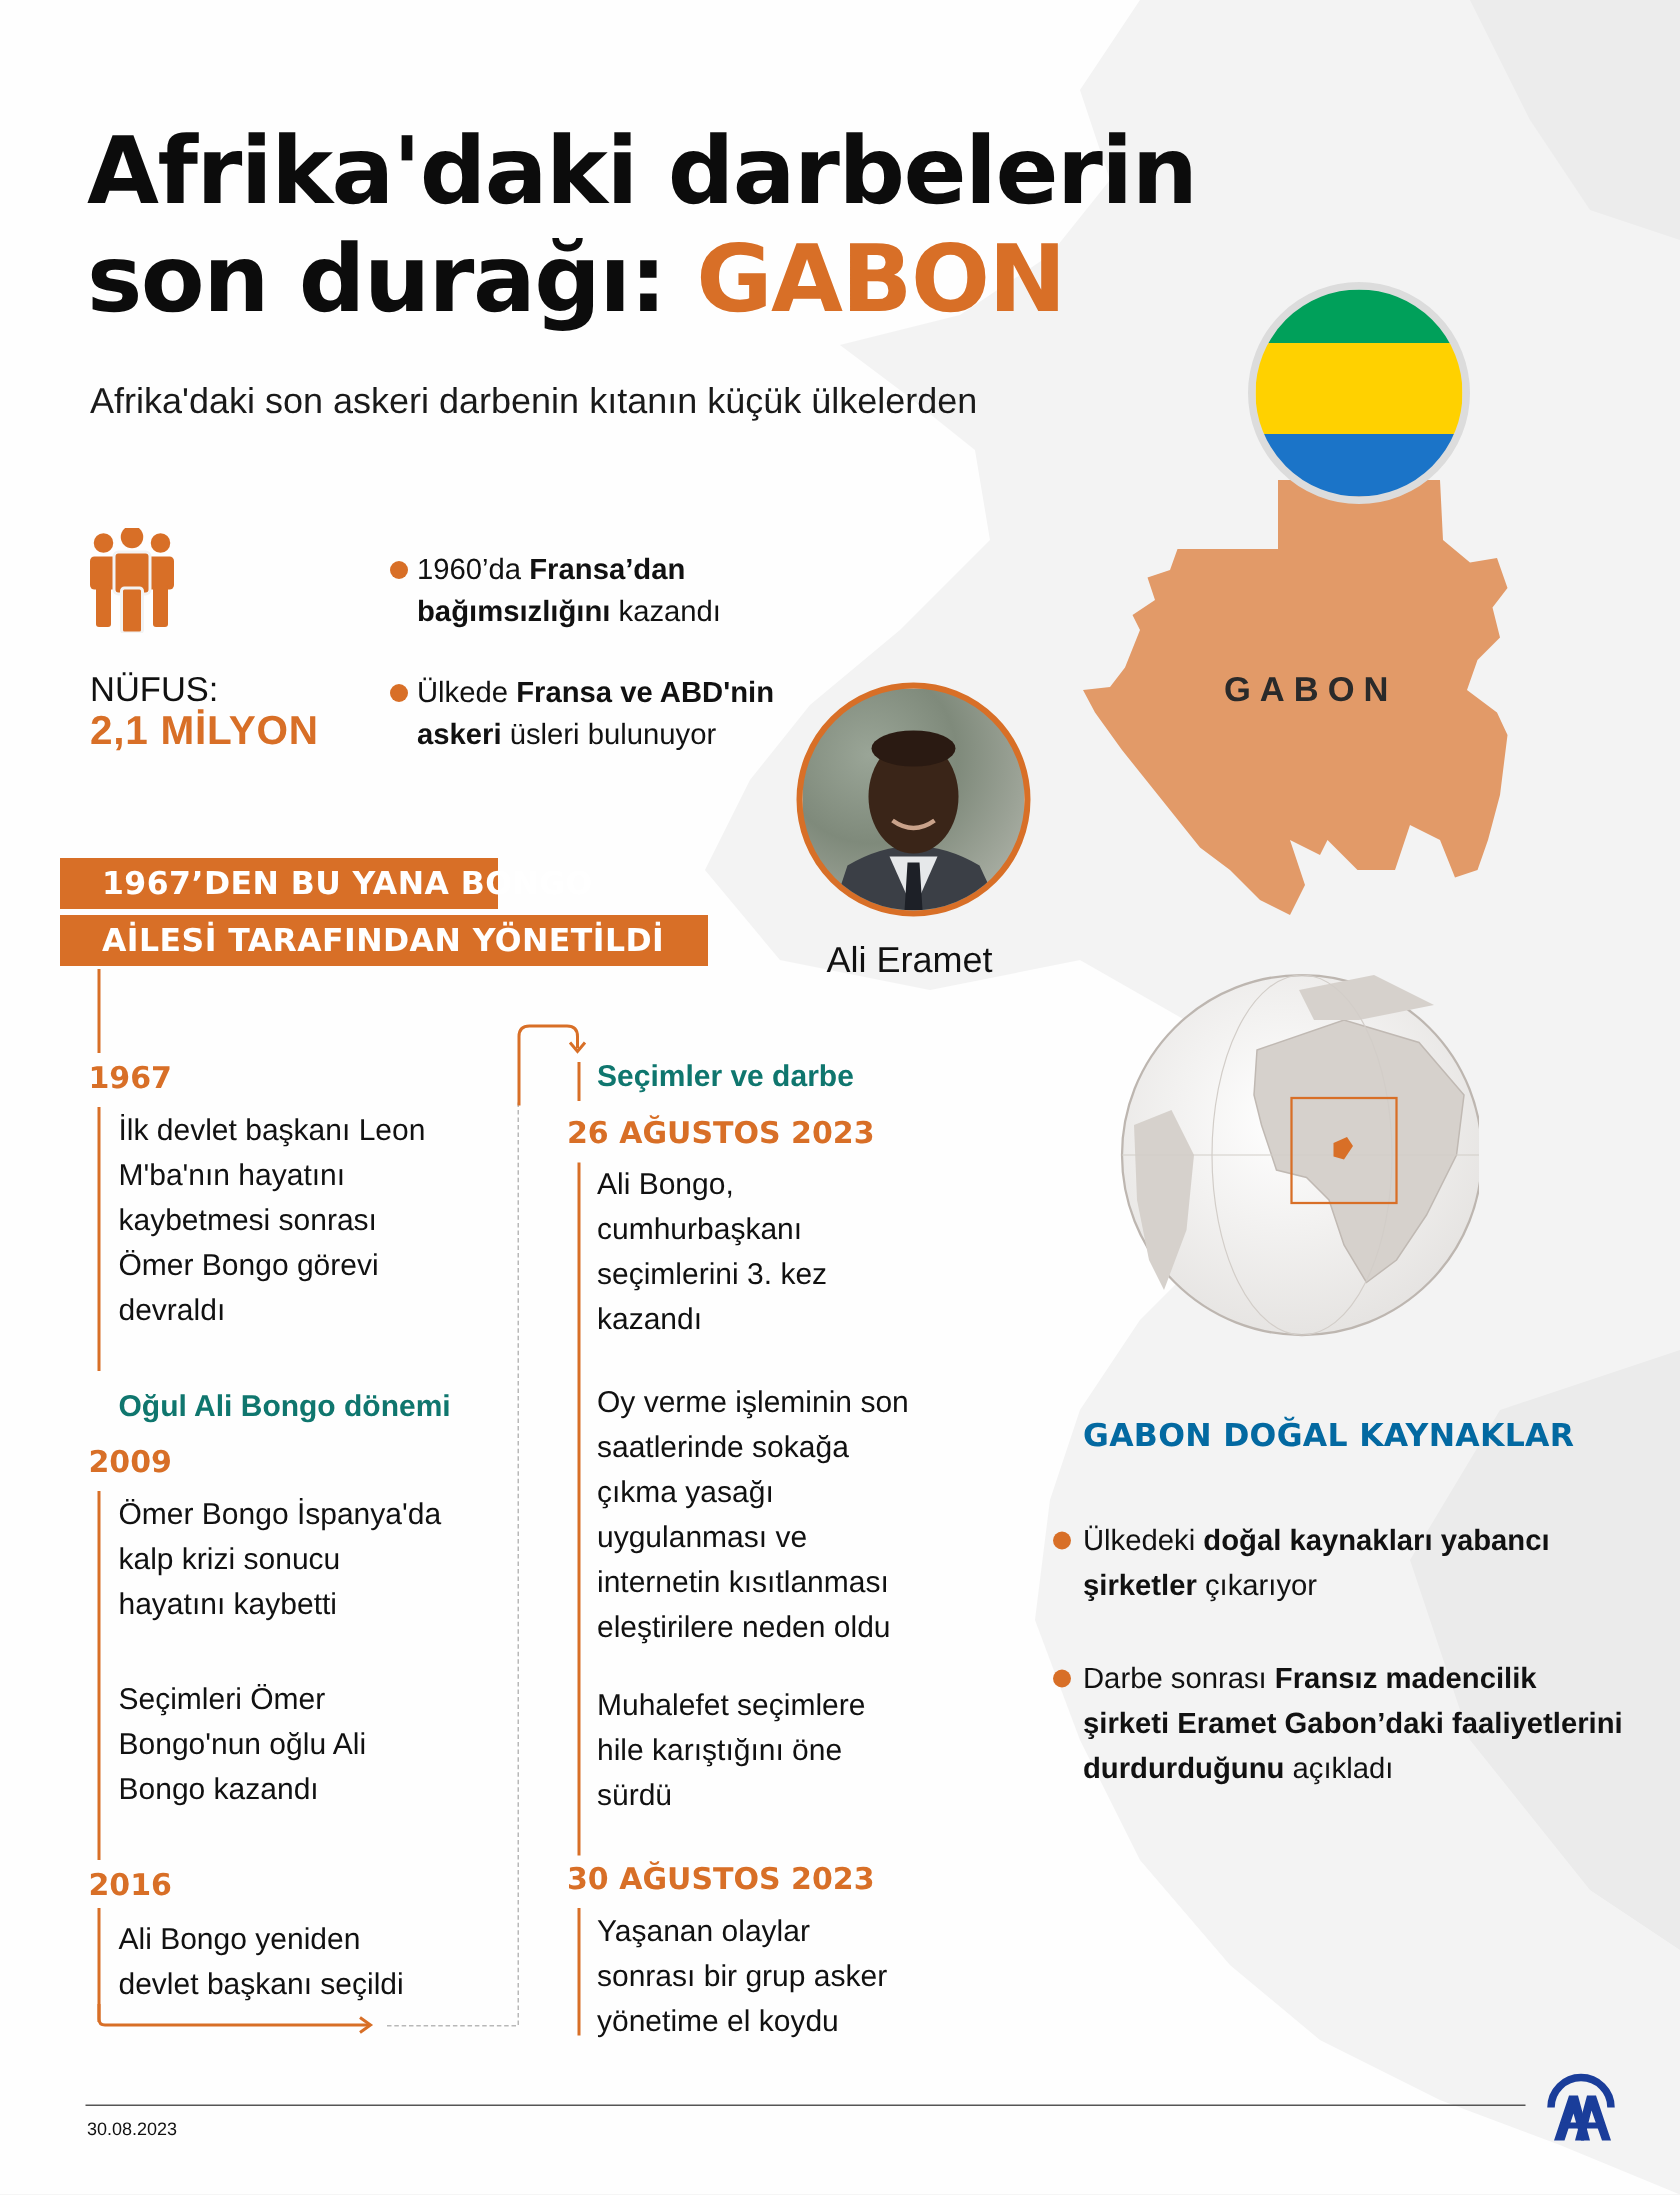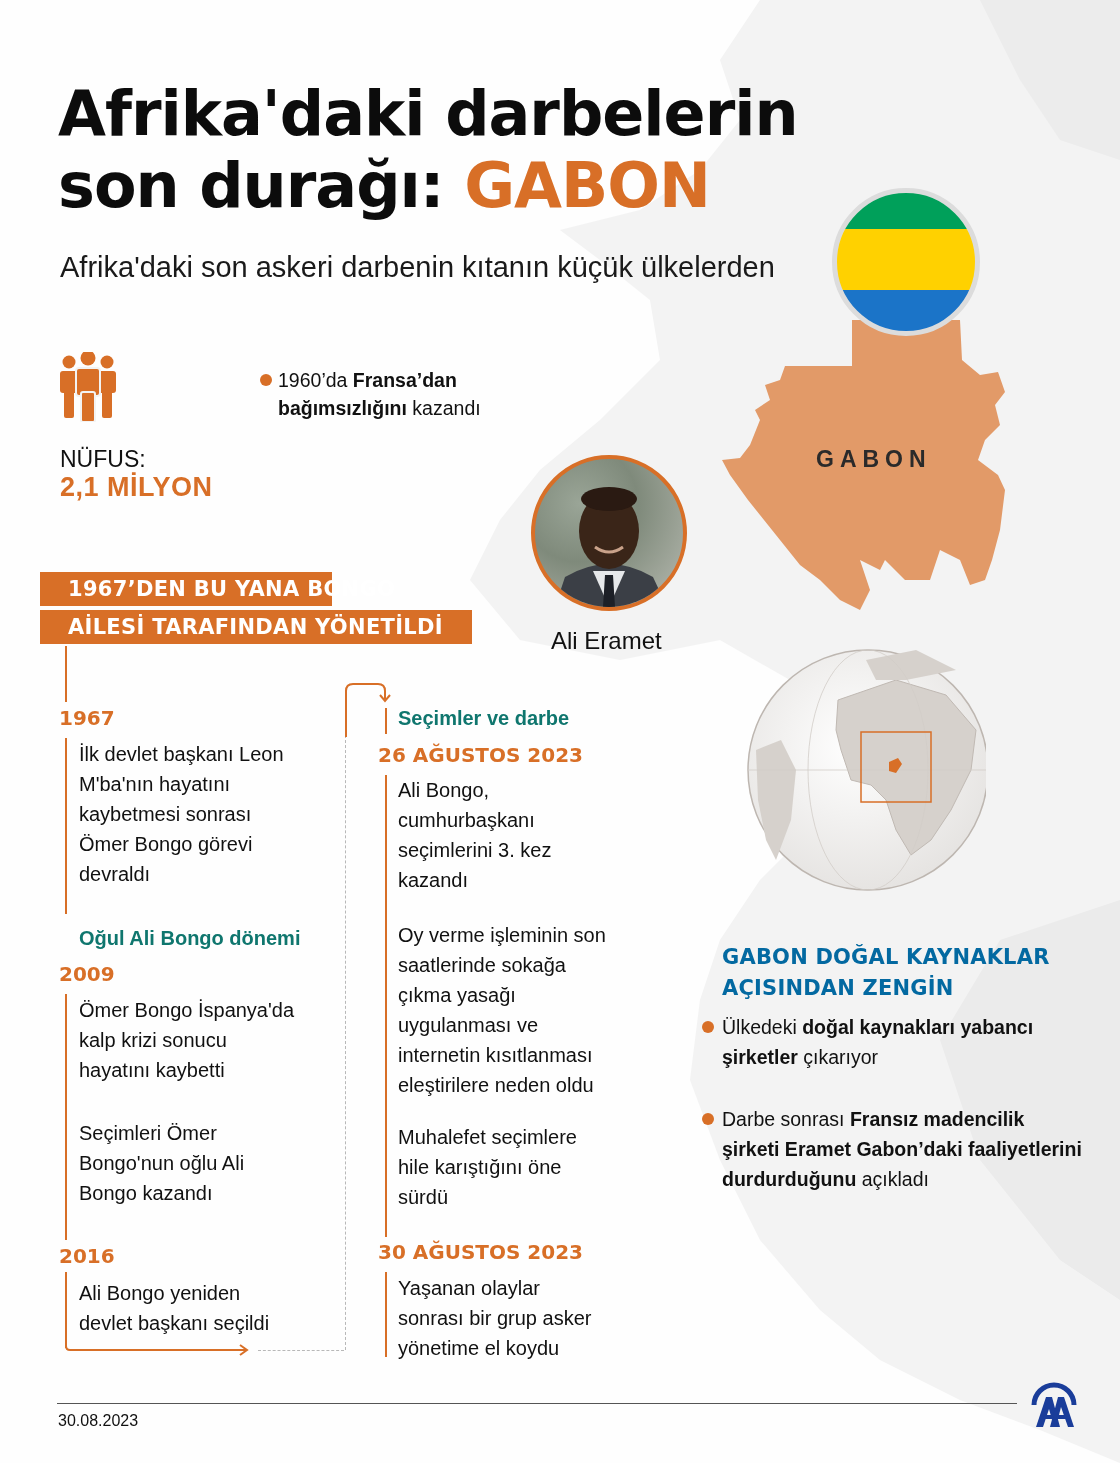--- a/index.html
+++ b/index.html
@@ -20,21 +20,21 @@
     font-family: "DejaVu Sans", sans-serif;
     font-weight: 700;
     font-size: 62px;
     line-height: 72px;
     letter-spacing: -1px;
     color: #0c0c0c;
   }
   .title .accent { color: #d86f27; }
   .subtitle {
     left: 60px; top: 252px;
-    font-size: 29px; line-height: 31px; color: #1a1a1a;
+    font-size: 24px; line-height: 31px; color: #1a1a1a;
   }
 
   
   .pop-icon { left: 57px; top: 352px; width: 62px; width: 62px; height: 70px; }
   .pop-label { left: 60px; top: 446px; font-size: 23px; color: #111; }
   .pop-value { left: 60px; top: 472px; font-size: 27px; font-weight: 700; color: #d86f27; letter-spacing: 0.5px; }
 
   .facts { left: 258px; top: 366px; width: 270px; }
   .fact { position: relative; padding-left: 20px; font-size: 19.5px; line-height: 28px; color: #111; margin-bottom: 26px; }
   .fact .dot { position: absolute; left: 2px; top: 8px; width: 12px; height: 12px; border-radius: 50%; background: #d86f27; }
@@ -74,21 +74,21 @@
   .flag {
     left: 832px; top: 188px; width: 148px; height: 148px; border-radius: 50%;
     border: 5px solid #dcdcdc; overflow: hidden; z-index: 4;
     background: linear-gradient(#00a05a 0 26%, #ffd100 26% 70%, #1b74c8 70% 100%);
   }
   .gabon-label { left: 816px; top: 446px; font-size: 23px; font-weight: 700; letter-spacing: 6px; color: #2a2a2a; z-index: 4; }
 
   .globe { left: 746px; top: 640px; width: 240px; height: 260px; z-index: 3; }
 
   .footer-line { left: 57px; top: 1403px; width: 960px; height: 1px; background: #555; }
-  .footer-date { left: 58px; top: 1412px; font-size: 16px; color: #111; }
+  .footer-date { left: 58px; top: 1412px; font-size: 12px; color: #111; }
   .logo { left: 1030px; top: 1379px; width: 48px; height: 50px; z-index: 3; }
 </style>
 </head>
 <body>
 
 <svg class="bg-land" viewBox="0 0 1120 1463">
   <path d="M0 0 H760 L720 60 L740 120 L700 170 L640 210 L560 230 L600 260 L650 300 L660 360 L600 420 L540 470 L500 520 L470 580 L520 640 L620 660 L720 640 L790 680 L800 760 L820 820 L760 880 L720 940 L700 1000 L690 1080 L720 1160 L760 1240 L820 1310 L880 1360 L960 1400 L1040 1430 L1120 1463 H0 Z" fill="#ffffff" opacity="0.85"></path>
   <path d="M1120 0 L980 0 L1020 80 L1060 140 L1120 160 Z" fill="#ececec"></path>
   <path d="M1120 900 L1000 940 L940 1040 L980 1160 L1060 1260 L1120 1300 Z" fill="#ebebeb"></path>
 </svg>
@@ -112,20 +112,24 @@
   <rect x="19" y="16" width="24" height="28" rx="3" fill="#d86f27" stroke="#f3f3f3" stroke-width="2"></rect>
   <rect x="24" y="40" width="14" height="30" rx="2" fill="#d86f27" stroke="#f3f3f3" stroke-width="2"></rect>
 </svg>
 <div class="abs pop-label">NÜFUS:</div>
 <div class="abs pop-value">2,1 MİLYON</div>
 
 <div class="abs facts">
   <div class="fact">
     <span class="dot"></span>
     <span>1960’da </span><b>Fransa’dan bağımsızlığını</b><span> kazandı</span>
+  </div>
+  <div class="fact">
+    <span class="dot"></span>
+    <span>Ülkede </span><b>Fransa ve ABD'nin askeri</b><span> üsleri bulunuyor</span>
   </div>
 </div>
 
 <div class="abs portrait">
   <svg width="148" height="148" viewBox="0 0 148 148">
     <path d="M20 148 L30 118 Q74 92 118 118 L132 148 Z" fill="#3b3f46"></path>
     <path d="M58 112 L74 148 L90 112 Z" fill="#e6e8ea"></path>
     <path d="M70 116 L78 116 L80 148 L68 148 Z" fill="#1d2027"></path>
     <ellipse cx="74" cy="72" rx="30" ry="38" fill="#3a2518"></ellipse>
     <ellipse cx="74" cy="40" rx="28" ry="12" fill="#2a1a12"></ellipse>
@@ -231,21 +235,20 @@
   <path d="M120 20 L170 10 L210 30 L160 40 L130 40 Z" fill="#d6d1cc"></path>
   <path d="M10 110 L35 100 L50 130 L45 180 L30 220 L20 200 L12 160 Z" fill="#d6d1cc"></path>
   <ellipse cx="122" cy="130" rx="60" ry="120" fill="none" stroke="#d2cdc8" stroke-width="0.8"></ellipse>
   <line x1="2" y1="130" x2="242" y2="130" stroke="#d2cdc8" stroke-width="0.8"></line>
   <rect x="115" y="92" width="70" height="70" fill="none" stroke="#d86f27" stroke-width="1.5"></rect>
   <path d="M143 122 L152 118 L156 124 L150 133 L143 131 Z" fill="#d86f27"></path>
 </svg>
 
 <div class="abs res-title">
   <div>GABON DOĞAL KAYNAKLAR</div>
-  <div>AÇISINDAN ZENGİN</div>
 </div>
 <div class="abs resources">
   <div class="res">
     <span class="dot"></span>
     <span>Ülkedeki </span><b>doğal kaynakları yabancı şirketler</b><span> çıkarıyor</span>
   </div>
   <div class="res">
     <span class="dot"></span>
     <span>Darbe sonrası </span><b>Fransız madencilik şirketi Eramet Gabon’daki faaliyetlerini durdurduğunu</b><span> açıkladı</span>
   </div>

